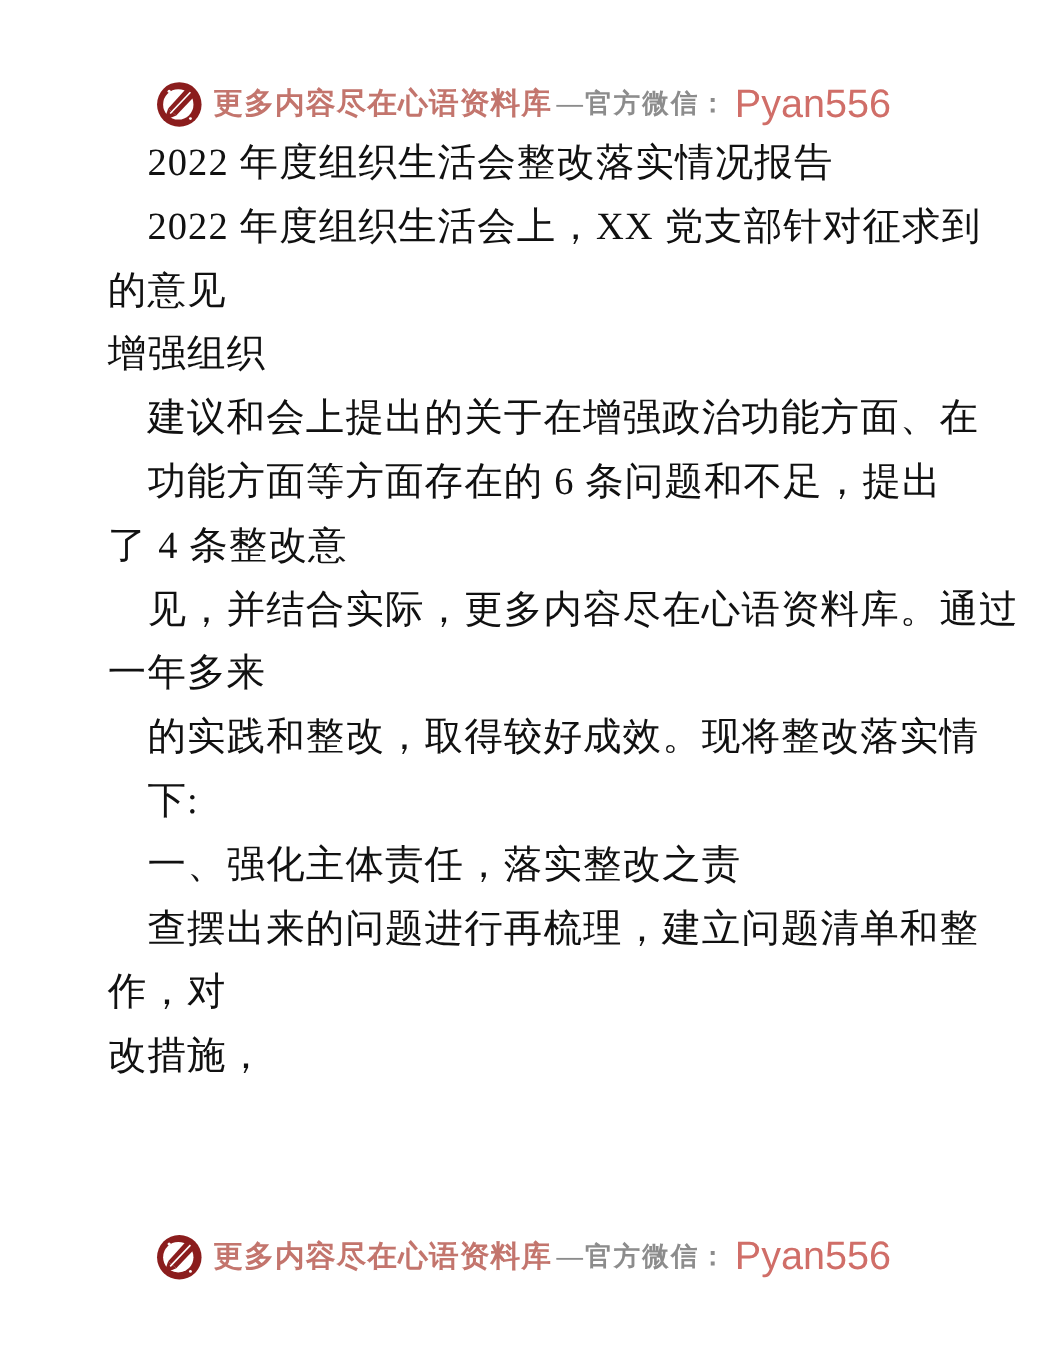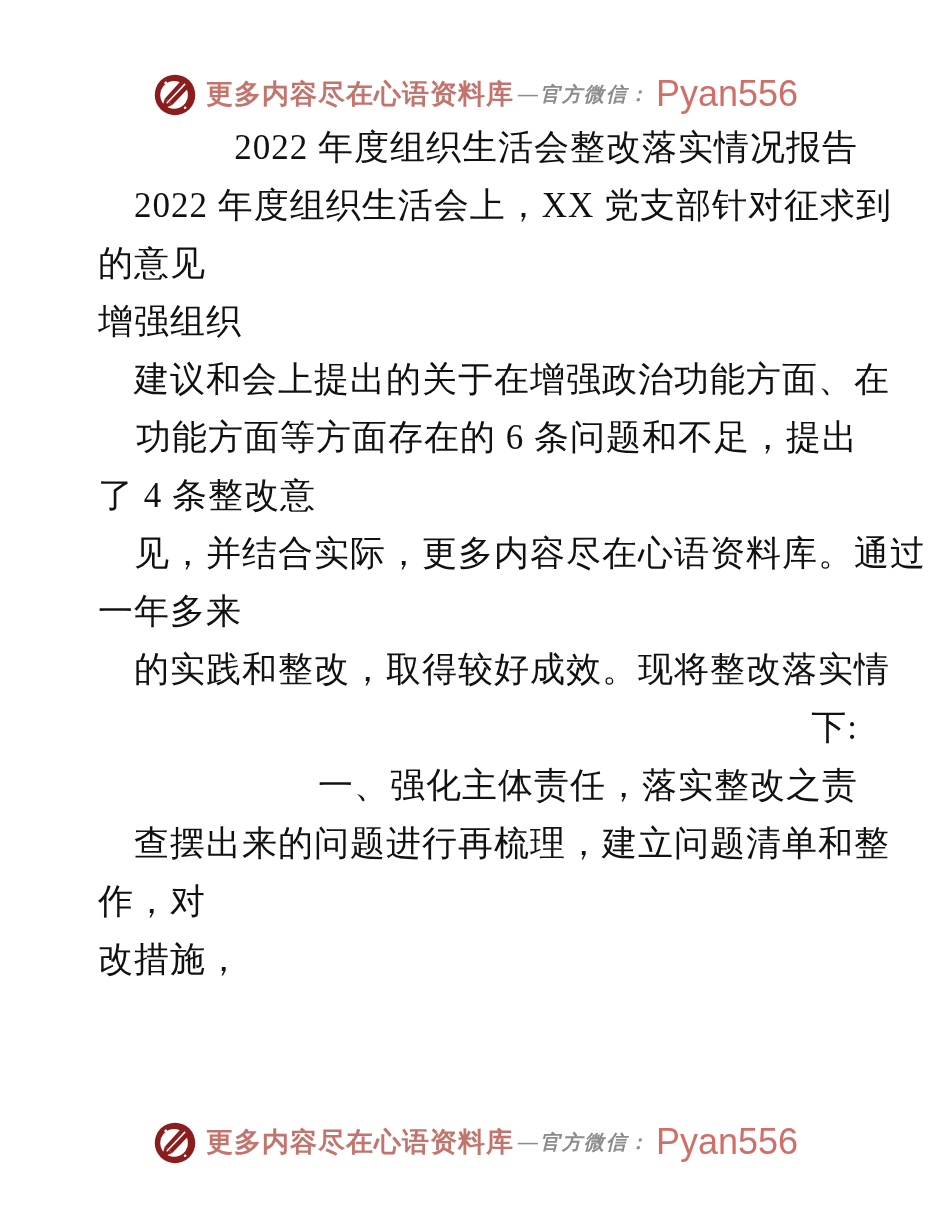--- a/index.html
+++ b/index.html
@@ -26,23 +26,22 @@
   .watermark.footer { top: 1116px; }
   .wm-logo { width: 46px; height: 50px; flex: 0 0 auto; margin-right: 4px; }
   .wm-brand {
     color: var(--brand-color, #c3756d);
     font-size: 27px;
     font-weight: bold;
     letter-spacing: 1px;
   }
   .wm-label {
     color: var(--label-color, #8c8c8c);
-    font-size: 20px;
+    font-size: 24px;
     font-weight: bold;
-    font-style: italic;
     letter-spacing: 2px;
   }
   .wm-id {
     color: var(--wechat-color, #d06e68);
     font-family: "Liberation Sans", sans-serif;
     font-size: 36px;
     margin-left: 2px;
   }
   .doc-body {
     position: absolute;
@@ -51,21 +50,21 @@
     width: 760px;
   }
   .doc-line {
     font-size: 35px;
     line-height: 58px;
     color: var(--text-color, #111111);
     letter-spacing: 1px;
     white-space: pre;
     text-align: left;
   }
-  .doc-line.indent { padding-left: 36px; text-align: right; }
+  .doc-line.indent { padding-left: 36px; }
 </style>
 </head>
 <body>
 
 <div class="page">
 
   <div class="watermark header">
     <svg class="wm-logo" viewBox="0 0 50 50" xmlns="http://www.w3.org/2000/svg" aria-hidden="true">
       <circle cx="25" cy="26" r="22" fill="#8b1d1d"></circle>
       <circle cx="24" cy="26" r="15" fill="#ffffff"></circle>

